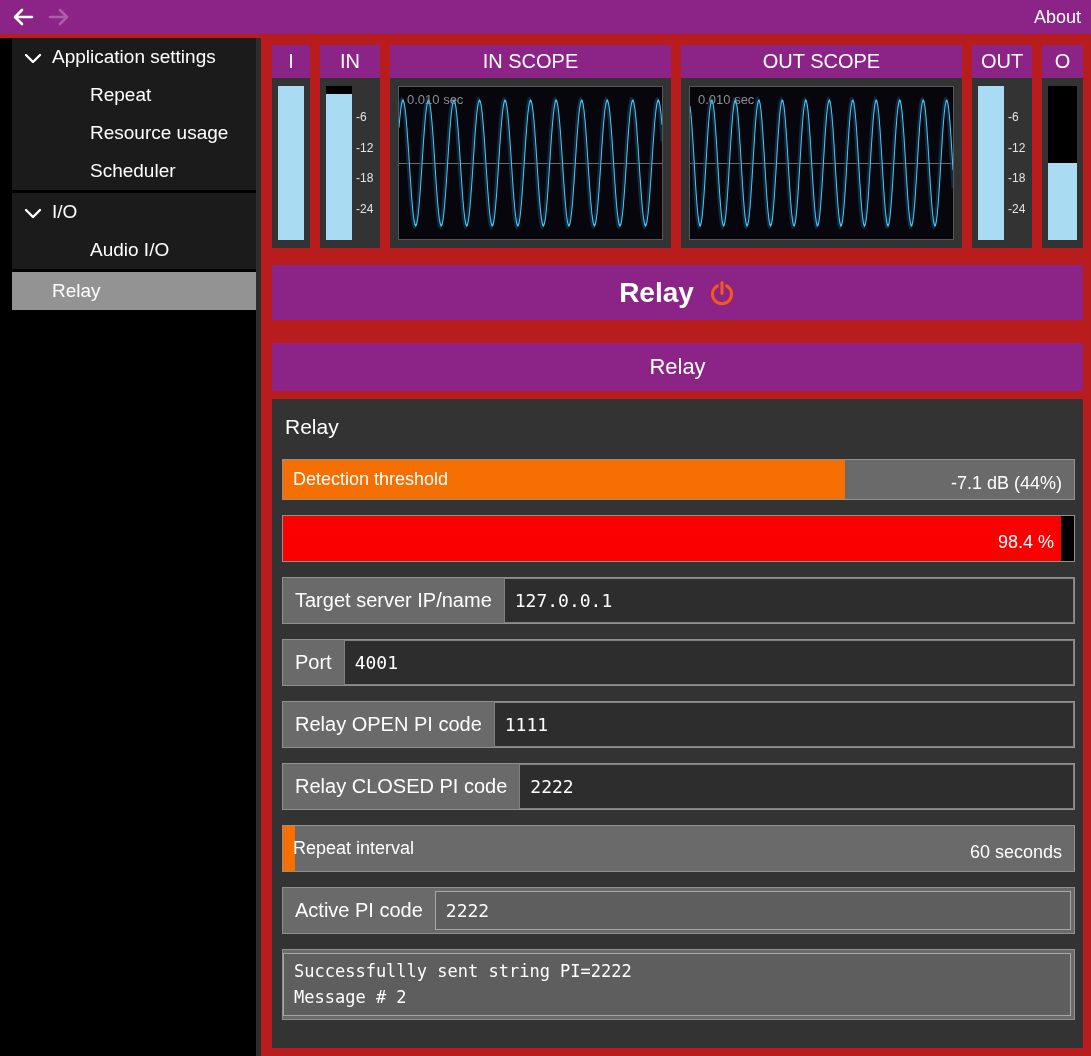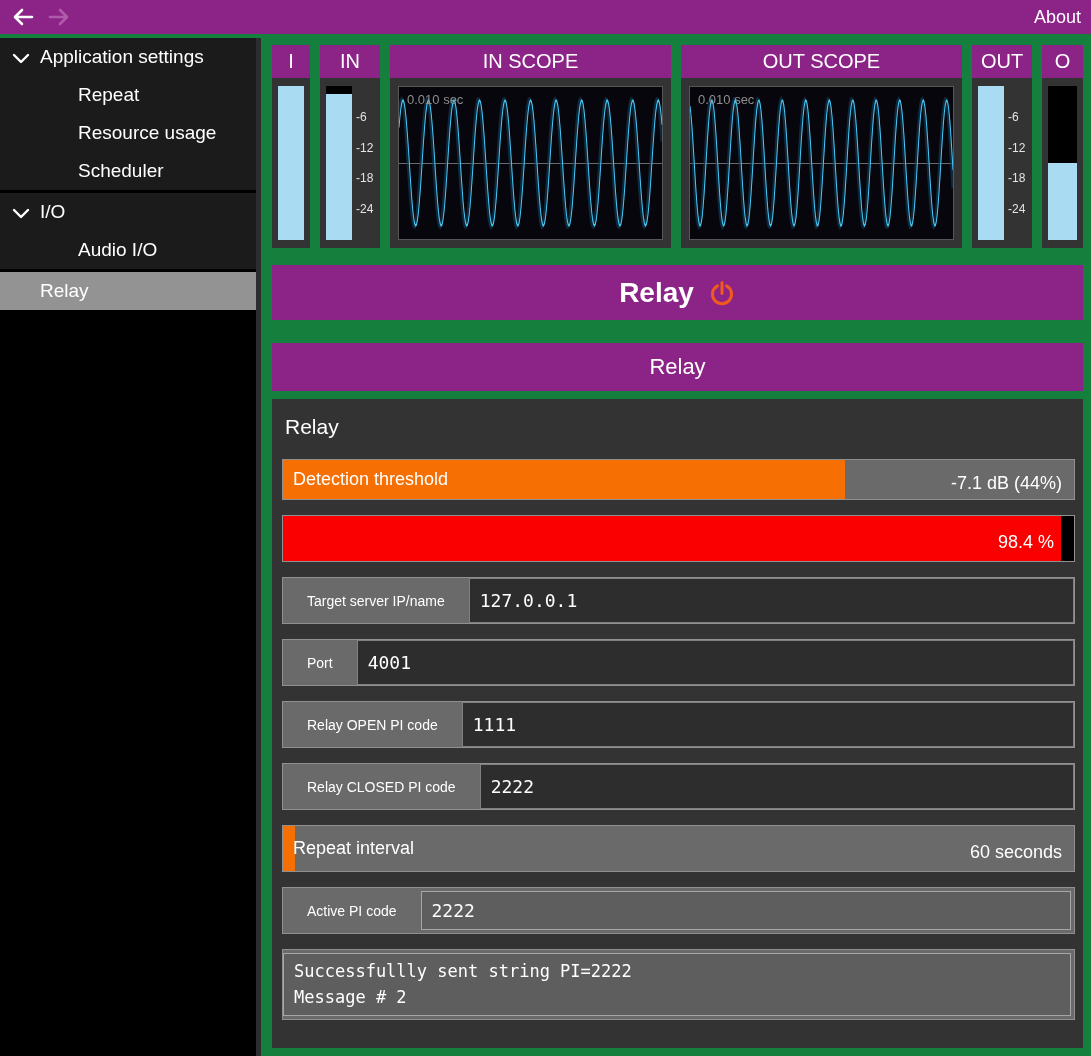--- a/index.html
+++ b/index.html
@@ -1,28 +1,28 @@
 <!DOCTYPE html>
 <html><head>
 <meta charset="utf-8">
 <style>
   * { box-sizing: border-box; margin: 0; padding: 0; }
   html,body { background:#000; }
   body { font-family:"Liberation Sans", sans-serif; color:#fff; }
-  #screen { position:relative; width:1091px; height:1056px; background:#15803d; overflow:hidden; }
+  #screen { position:relative; width:1091px; height:1056px; background:#b91c1c; overflow:hidden; }
 
   
   .topbar { position:absolute; left:0; top:0; width:1091px; height:34px; background:#8C2387;
             display:flex; align-items:center; }
   .nav-ico { width:26px; height:22px; margin-left:10px; }
   .about { position:absolute; right:10px; top:0; height:34px; display:flex; align-items:center;
            font-size:18px; color:#fff; }
 
   
-  .sidebar { position:absolute; left:0; top:38px; width:256px; bottom:0; background:#000; }
+  .sidebar { position:absolute; left:0; top:38px; width:256px; bottom:0; background:#000;padding-left:12px; }
   .side-group { background:#1B1B1B; margin-bottom:3px; }
   .side-item { height:38px; display:flex; align-items:center; font-size:19px; color:#fff; }
   .side-item .chev { width:18px; height:14px; margin:4px 10px 0 12px; flex:0 0 auto; }
   .side-child { padding-left:78px; }
   .side-selected { height:38px; display:flex; align-items:center; font-size:19px;
                    background:#939393; color:#fff; padding-left:40px; }
   .splitter { position:absolute; left:256px; top:38px; width:5px; bottom:0; background:#2D2D2D; }
 
   
   .meters { position:absolute; left:272px; right:8px; top:45px; height:203px;
@@ -62,21 +62,21 @@
   .row-slider { height:41px; }
   .fillbar { position:absolute; left:0; top:0; bottom:0; background:#F56F02; }
   .red-row { background:#000; }
   .red-row .fillbar { background:#FB0000; }
   .s-label { position:absolute; left:10px; top:0; bottom:0; display:flex; align-items:center;
              font-size:18px; z-index:2; }
   .s-value { position:absolute; right:12px; top:0; bottom:0; display:flex; align-items:center;
              font-size:18px; z-index:2;margin-top:8px; }
   .red-row .s-value { right:20px; }
 
-  .f-label { display:flex; align-items:center; padding:0 24px; font-size:14px; white-space:nowrap; }
+  .f-label { display:flex; align-items:center; padding:0 12px; font-size:20px; white-space:nowrap; }
   .f-input { flex:1; background:#2D2D2D; border:1px solid #808080; display:flex; align-items:center;
              padding-left:10px; font-family:"DejaVu Sans Mono", monospace; font-size:18px; }
   .f-input-ro { flex:1; background:#5E5E5E; border:1px solid #A6A6A6; margin:3px 3px 3px 0;
                 display:flex; align-items:center; padding-left:10px;
                 font-family:"DejaVu Sans Mono", monospace; font-size:18px; }
   .row-tall { height:71px; }
   .row-tall .f-input-ro { align-items:center; white-space:pre-line; line-height:1.5; font-size:17px;
                           padding:4px 10px; }
 </style>
 </head>

